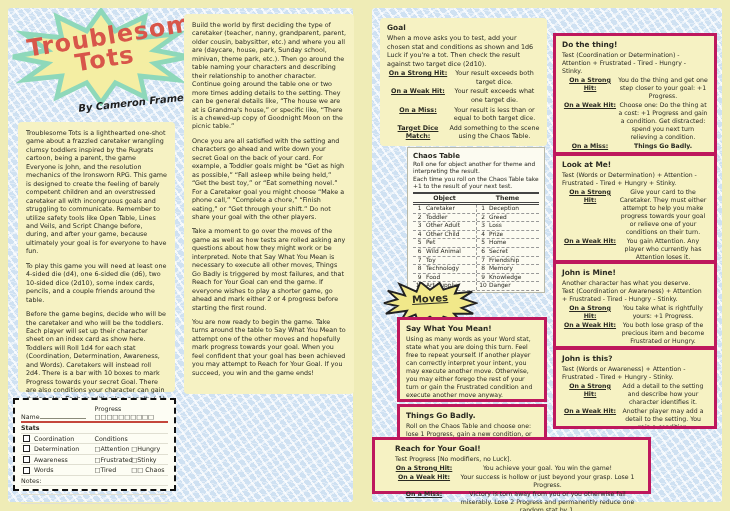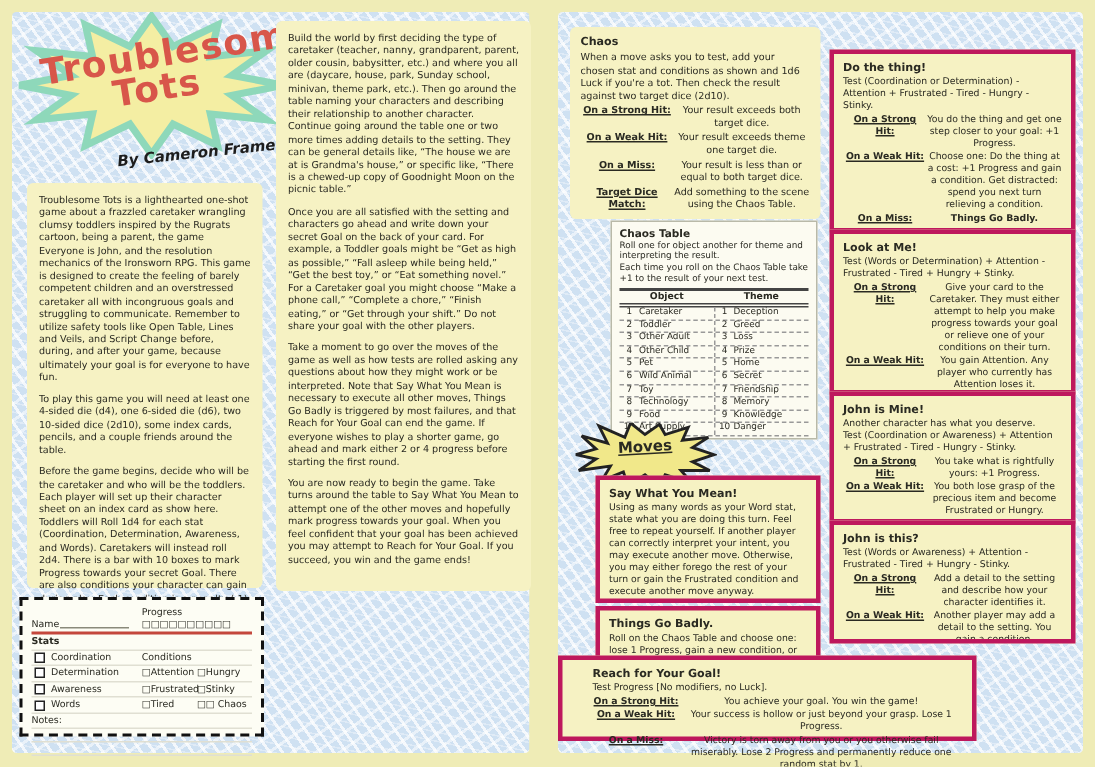--- a/index.html
+++ b/index.html
@@ -193,29 +193,29 @@
 </div>
 
 <div class="cream middle-box">
   <p>Build the world by first deciding the type of caretaker (teacher, nanny, grandparent, parent, older cousin, babysitter, etc.) and where you all are (daycare, house, park, Sunday school, minivan, theme park, etc.). Then go around the table naming your characters and describing their relationship to another character. Continue going around the table one or two more times adding details to the setting. They can be general details like, “The house we are at is Grandma's house,” or specific like, “There is a chewed-up copy of Goodnight Moon on the picnic table.”</p>
   <p>Once you are all satisfied with the setting and characters go ahead and write down your secret Goal on the back of your card. For example, a Toddler goals might be “Get as high as possible,” “Fall asleep while being held,” “Get the best toy,” or “Eat something novel.” For a Caretaker goal you might choose “Make a phone call,” “Complete a chore,” “Finish eating,” or “Get through your shift.” Do not share your goal with the other players.</p>
   <p>Take a moment to go over the moves of the game as well as how tests are rolled asking any questions about how they might work or be interpreted. Note that Say What You Mean is necessary to execute all other moves, Things Go Badly is triggered by most failures, and that Reach for Your Goal can end the game. If everyone wishes to play a shorter game, go ahead and mark either 2 or 4 progress before starting the first round.</p>
   <p>You are now ready to begin the game. Take turns around the table to Say What You Mean to attempt one of the other moves and hopefully mark progress towards your goal. When you feel confident that your goal has been achieved you may attempt to Reach for Your Goal. If you succeed, you win and the game ends!</p>
 </div>
 
 <div class="soft-box tests-box">
-  <div class="bx-title">Chaos</div>
+  <div class="bx-title">Goal</div>
   <div>When a move asks you to test, add your chosen stat and conditions as shown and 1d6 Luck if you're a tot. Then check the result against two target dice (2d10).</div>
   <div class="mrow">
       <span class="mlabel">On a Strong Hit:</span>
       <span class="mtext">Your result exceeds both target dice.</span>
     </div>
   <div class="mrow">
       <span class="mlabel">On a Weak Hit:</span>
-      <span class="mtext">Your result exceeds theme one target die.</span>
+      <span class="mtext">Your result exceeds what one target die.</span>
     </div>
   <div class="mrow">
       <span class="mlabel">On a Miss:</span>
       <span class="mtext">Your result is less than or equal to both target dice.</span>
     </div>
   <div class="mrow">
       <span class="mlabel">Target Dice Match:</span>
       <span class="mtext">Add something to the scene using the Chaos Table.</span>
     </div>
 </div>

